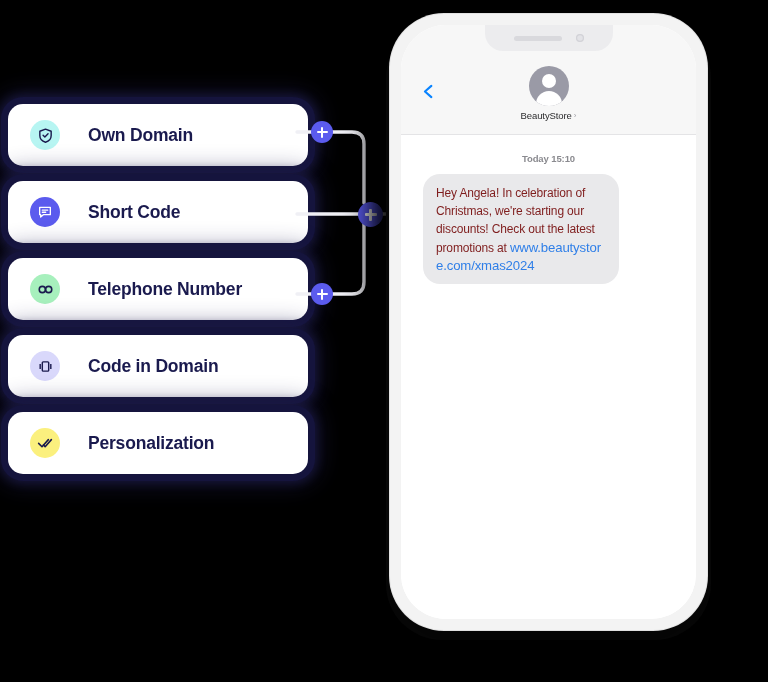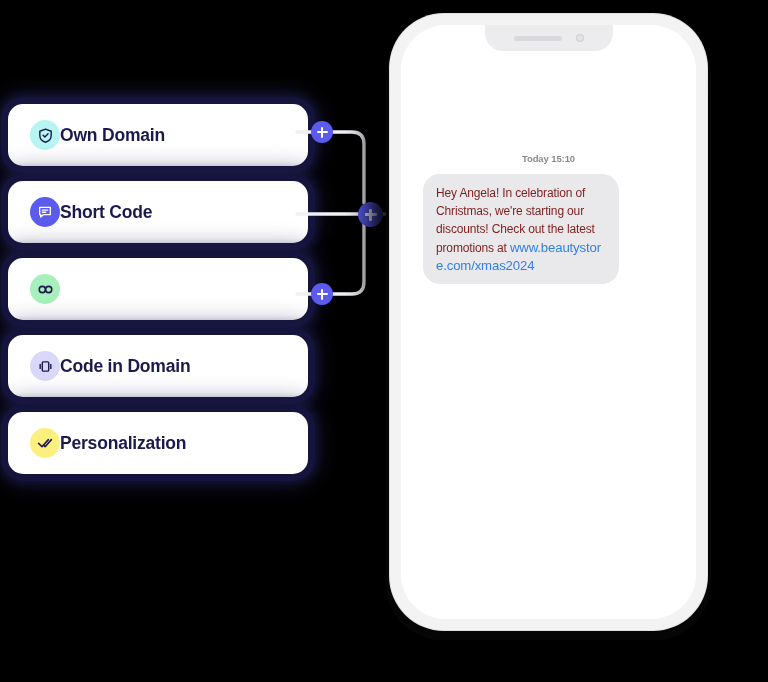--- a/index.html
+++ b/index.html
@@ -32,21 +32,21 @@
 
   .icon-badge {
     width:30px; height:30px;
     border-radius:50%;
     display:flex; align-items:center; justify-content:center;
     flex:0 0 auto;
   }
   .icon-badge svg { display:block; }
 
   .card-label {
-    margin-left:0;
+    margin-left:28px;
     font-size:17.5px;
     font-weight:bold;
     color:#1a1a4e;
     letter-spacing:-0.2px;
     white-space:nowrap;
   }
 
   
   #wires { position:absolute; left:0; top:0; width:768px; height:682px; pointer-events:none; }
 
@@ -204,20 +204,21 @@
       <span class="card-label">Short Code</span>
     </div>
 
     <div class="card">
       <span class="icon-badge" style="background:#a7f0bd">
         <svg width="19" height="19" viewBox="0 0 24 24" fill="none" stroke="#1a1a4e" stroke-width="2" stroke-linecap="round">
           <circle cx="8" cy="12" r="3.9"></circle>
           <circle cx="16" cy="12" r="3.9"></circle>
         </svg>
       </span>
+      <span class="card-label">Telephone Number</span>
     </div>
 
     <div class="card">
       <span class="icon-badge" style="background:#d9d8fb">
         <svg width="17" height="17" viewBox="0 0 24 24" fill="none" stroke="#1a1a4e" stroke-width="2" stroke-linejoin="round">
           <rect x="7.5" y="5.5" width="9" height="13" rx="1.3"></rect>
           <path d="M4.5 8.5 V15.5"></path>
           <path d="M19.5 8.5 V15.5"></path>
         </svg>
       </span>
@@ -254,20 +255,38 @@
   <div id="phone-shadow"></div>
 
   <div id="phone">
     <div id="screen">
 
       <div id="notch">
         <div id="speaker"></div>
         <div id="camera"></div>
       </div>
 
+      <div id="chat-header">
+
+        <svg id="back-chevron" viewBox="0 0 24 24" fill="none" stroke="#0a84ff" stroke-width="3" stroke-linecap="round" stroke-linejoin="round">
+          <polyline points="16,4 7,12 16,20"></polyline>
+        </svg>
+
+        <div id="header-center">
+          <div id="avatar">
+            <div class="a-head"></div>
+            <div class="a-body"></div>
+          </div>
+          <div id="contact-row">
+            <span id="contact-name">BeautyStore</span>
+            <span id="contact-chevron">›</span>
+          </div>
+        </div>
+
+      </div>
 
       <div id="chat-body">
         <div id="timestamp">Today 15:10</div>
         <div id="bubble-wrap">
           <div id="bubble">
             <span id="bubble-text">Hey Angela! In celebration of Christmas, we're starting our discounts! Check out the latest promotions at </span><a id="bubble-link">www.beautystore.com/xmas2024</a>
           </div>
         </div>
       </div>
 

